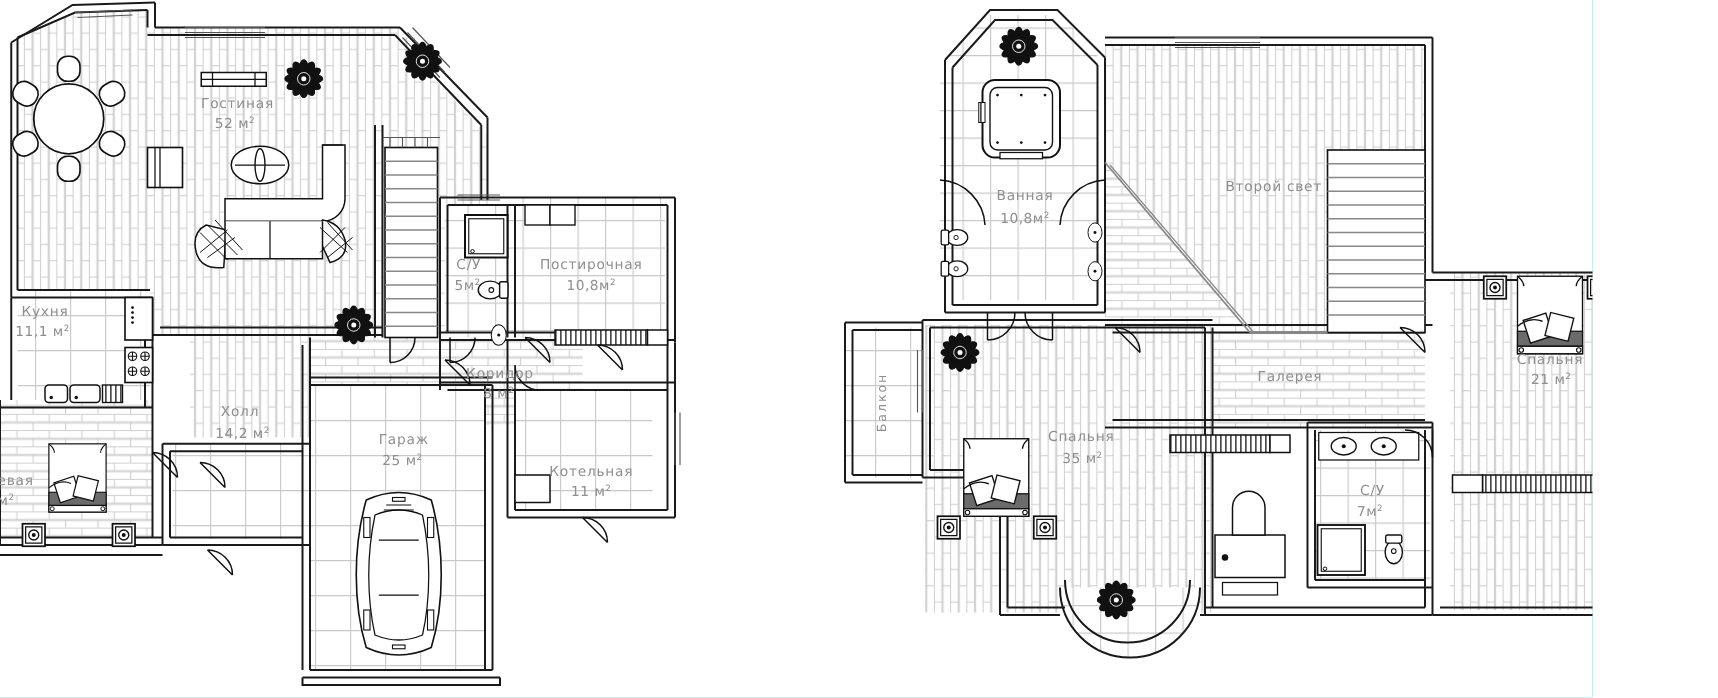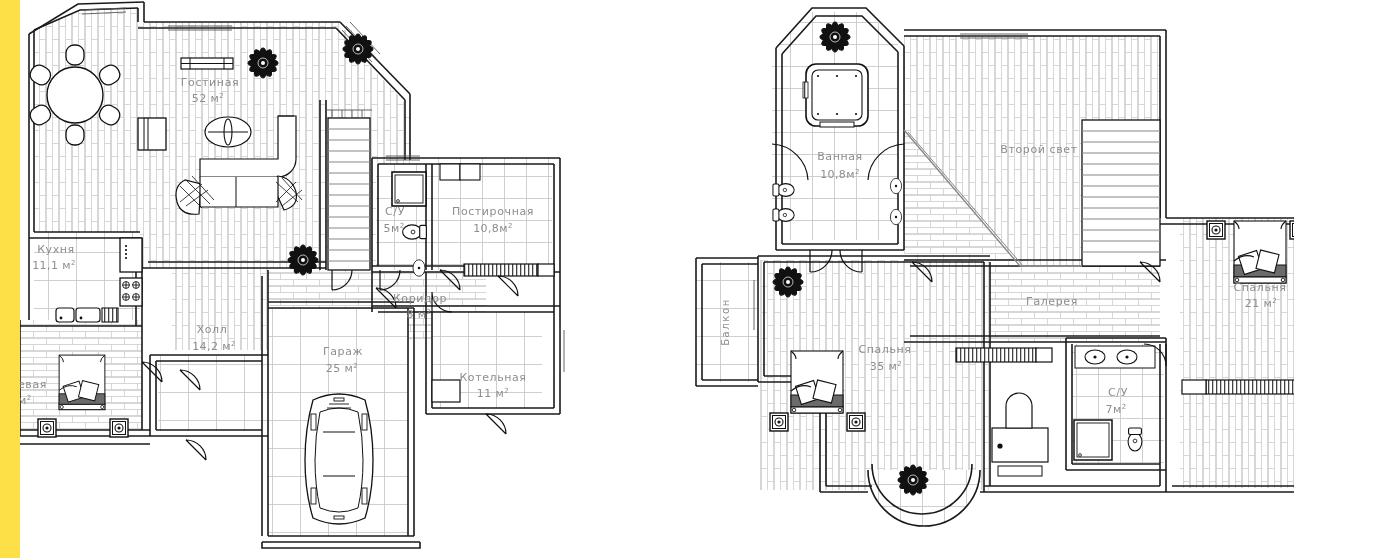--- a/index.html
+++ b/index.html
@@ -1,17 +1,17 @@
 <!DOCTYPE html>
 <html><head>
 <meta charset="utf-8">
 <style>
   html,body{margin:0;padding:0;background:#ffffff;}
   body{font-family:"DejaVu Sans", sans-serif;}
-  #stage{position:relative;width:1274px;height:558px;background:#fde047;overflow:hidden;padding-left:20px;}
+  #stage{position:relative;width:1274px;height:558px;background:#14b8a6;overflow:hidden;}
   svg{display:block;}
   .rlabel{fill:#8e8e8e;font-family:"DejaVu Sans",sans-serif;font-size:11px;letter-spacing:.6px;}
   .rarea{fill:#8e8e8e;font-family:"DejaVu Sans",sans-serif;font-size:11px;letter-spacing:.4px;}
   .rsup{font-size:7px;}
   .vlabel{fill:#8e8e8e;font-family:"DejaVu Sans",sans-serif;font-size:10px;letter-spacing:1.6px;}
 </style>
 </head>
 <body>
 
 <div id="stage">

